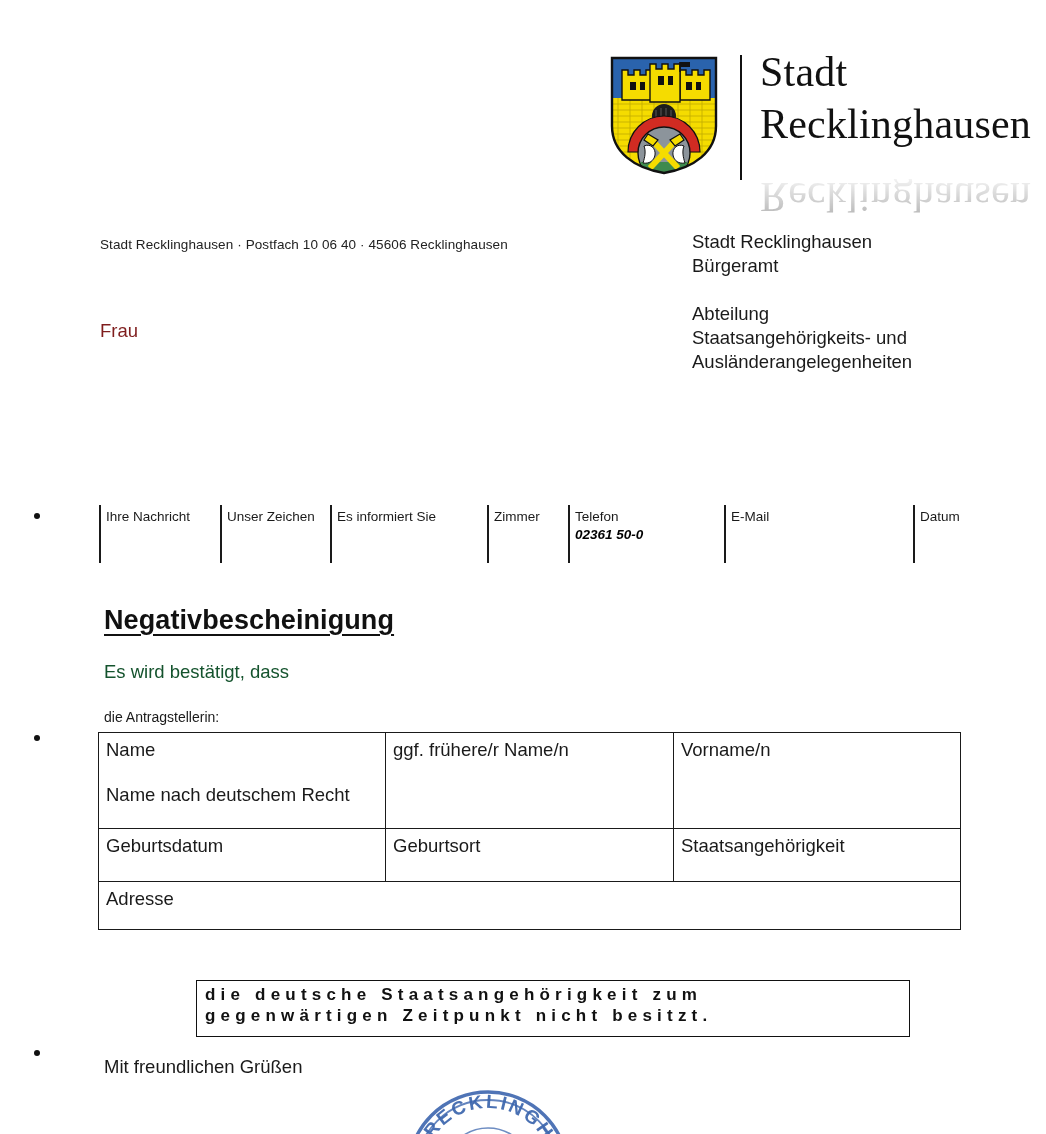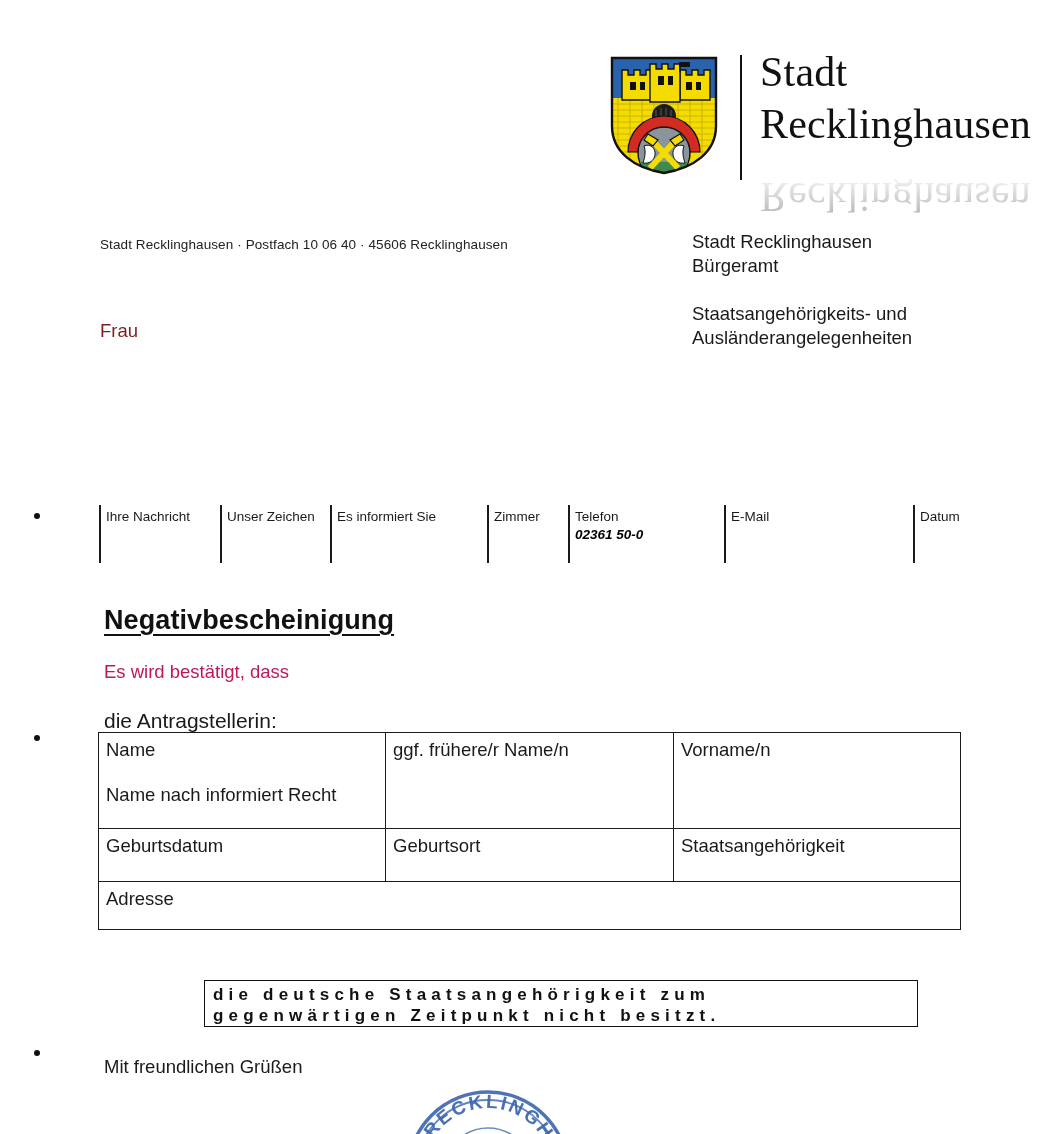--- a/index.html
+++ b/index.html
@@ -176,28 +176,28 @@
     text-decoration: underline;
     text-underline-offset: 5px;
     letter-spacing: 0.1px;
     white-space: nowrap;
   }
   .intro-1 {
     position: absolute;
     left: 104px;
     top: 661px;
     font-size: 18.5px;
-    color: #be185d;
+    color: #14532d;
     white-space: nowrap;
   }
   .intro-2 {
     position: absolute;
     left: 104px;
     top: 709px;
-    font-size: 21px;
+    font-size: 14px;
     color: #1a1a1a;
     white-space: nowrap;
   }
 
   
   .data-table {
     position: absolute;
     left: 98px;
     top: 732px;
     width: 862px;
@@ -213,24 +213,24 @@
     color: #1a1a1a;
   }
   .data-table td.tall   { height: 90px; }
   .data-table td.medium { height: 47px; }
   .data-table td.wide   { height: 42px; }
   .cell-second-line { margin-top: 21px; }
 
   
   .statement-box {
     position: absolute;
-    left: 204px;
+    left: 196px;
     top: 980px;
     width: 714px;
-    height: 47px;
+    height: 57px;
     border: 1.6px solid #111111;
     box-sizing: border-box;
     padding: 3px 8px 0 8px;
   }
   .statement-line {
     font-size: 17px;
     font-weight: bold;
     line-height: 21px;
     letter-spacing: 5.2px;
     color: #111111;
@@ -353,20 +353,21 @@
       <div class="logo-line">Recklinghausen</div>
     </div>
   </div>
 
   <div class="sender-line">Stadt Recklinghausen  ·  Postfach 10 06 40 · 45606 Recklinghausen</div>
 
   <div class="dept-block">
     <div>Stadt Recklinghausen</div>
     <div>Bürgeramt</div>
     <div class="gap"></div>
+    <div>Abteilung</div>
     <div>Staatsangehörigkeits- und</div>
     <div>Ausländerangelegenheiten</div>
   </div>
 
   <div class="recipient">Frau</div>
 
   <div class="margin-bullet" style="top:513px;"></div>
   <div class="margin-bullet" style="top:735px;"></div>
   <div class="margin-bullet" style="top:1050px;"></div>
 
@@ -409,21 +410,21 @@
   <table class="data-table">
     <colgroup>
       <col style="width:287px;">
       <col style="width:288px;">
       <col style="width:287px;">
     </colgroup>
     <tbody>
       <tr>
         <td class="tall">
           <div>Name</div>
-          <div class="cell-second-line">Name nach informiert Recht</div>
+          <div class="cell-second-line">Name nach deutschem Recht</div>
         </td>
         <td class="tall">ggf. frühere/r Name/n</td>
         <td class="tall">Vorname/n</td>
       </tr>
       <tr>
         <td class="medium">Geburtsdatum</td>
         <td class="medium">Geburtsort</td>
         <td class="medium">Staatsangehörigkeit</td>
       </tr>
       <tr>

